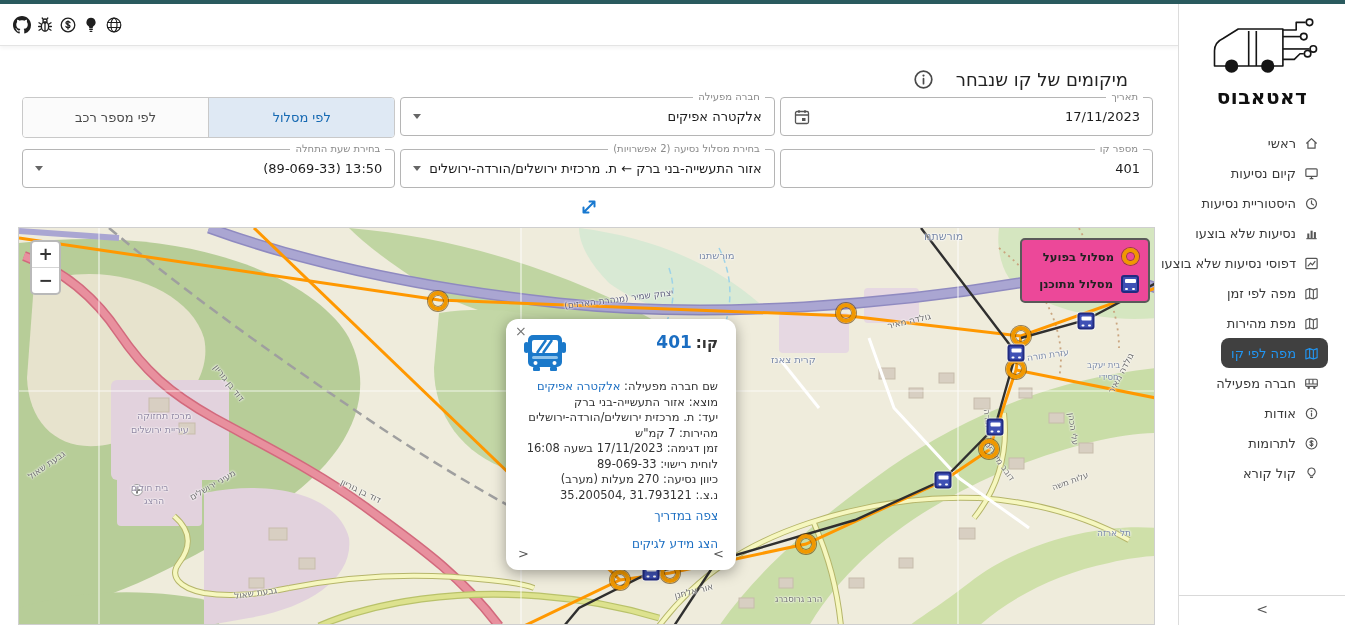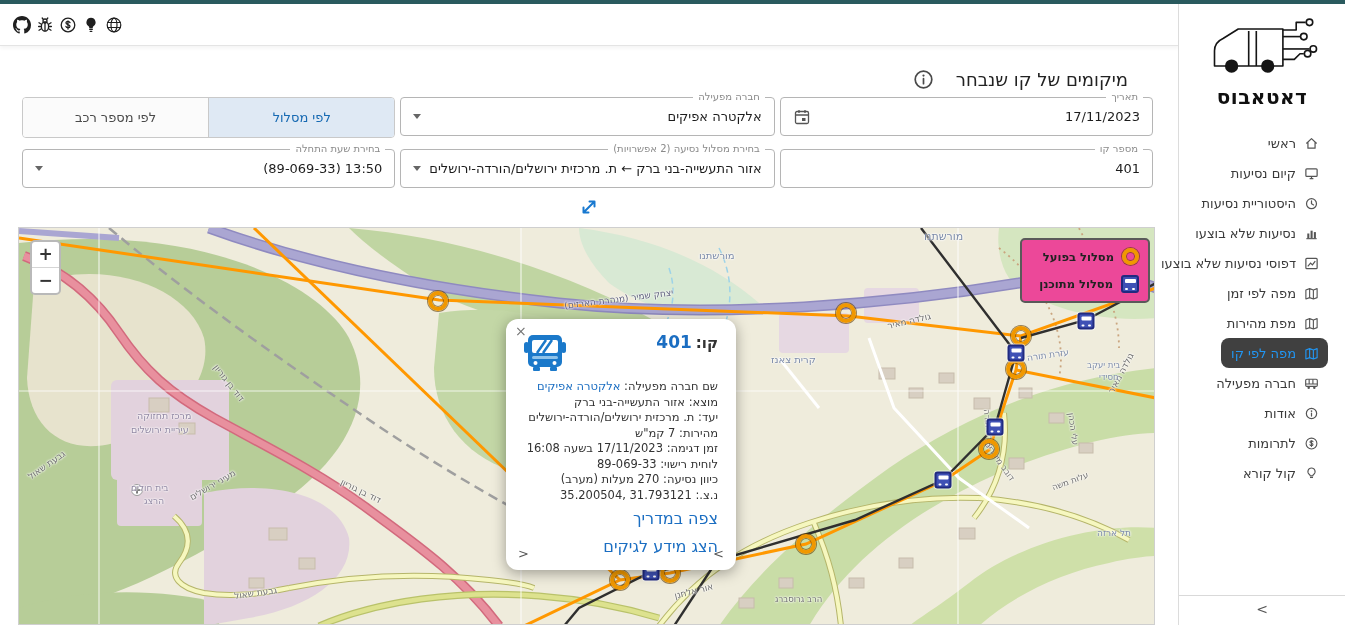--- a/index.html
+++ b/index.html
@@ -79,21 +79,21 @@
     border-radius:12px;box-shadow:0 3px 14px rgba(0,0,0,.35);z-index:20;direction:rtl;}
   .popup-close{position:absolute;left:9px;top:4px;font-size:14px;color:#757575;cursor:pointer;}
   .popup-head{position:absolute;top:13px;right:18px;left:16px;display:flex;
     justify-content:space-between;align-items:flex-start;}
   .line-label{font-size:15px;font-weight:bold;color:#333;}
   .line-num{font-size:17px;font-weight:bold;color:#1b6ec2;margin-right:4px;}
   .popup-body{position:absolute;top:60px;right:18px;left:10px;font-size:11.5px;line-height:15.5px;
     color:#333;text-align:right;}
   .popup-body .link{color:#1b6ec2;cursor:pointer;}
   .ltr{direction:ltr;unicode-bidi:isolate;}
-  .plink{position:absolute;right:18px;font-size:16px;color:#1b6ec2;cursor:pointer;font-weight:500;}
+  .plink{position:absolute;right:18px;font-size:12px;color:#1b6ec2;cursor:pointer;font-weight:500;}
   .pnav{position:absolute;bottom:9px;font-size:13px;color:#555;cursor:pointer;}
 </style>
 </head>
 <body>
 
 <div class="topstrip"></div>
 
 <div class="toolbar">
   <div class="icons">
     <span class="tb-icon">

